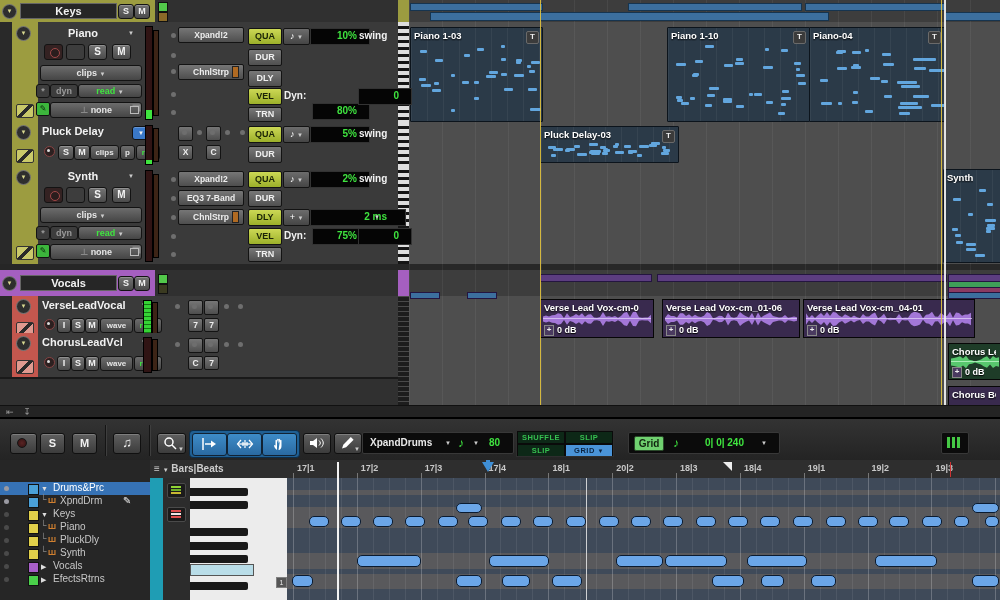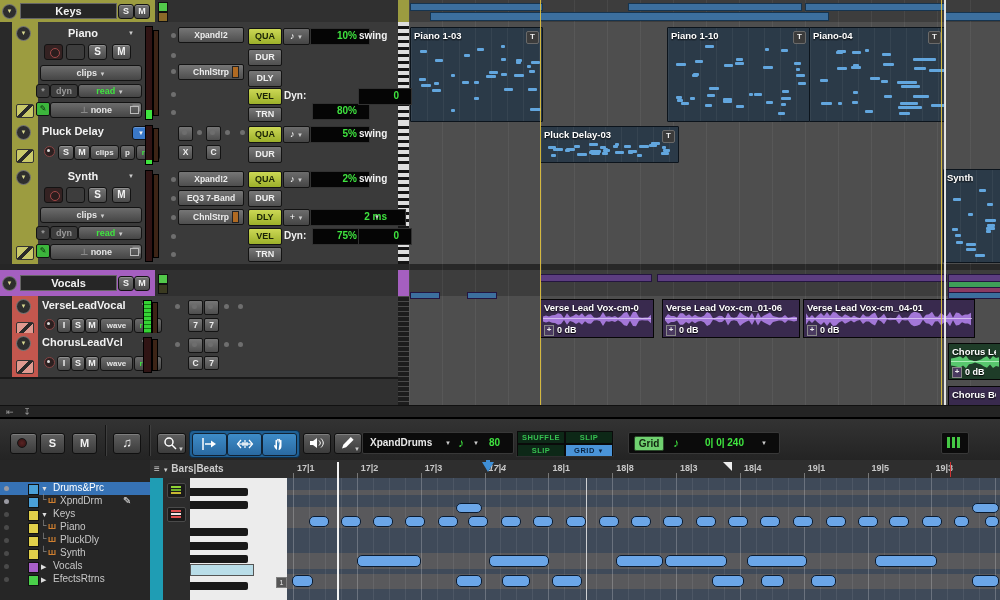--- a/index.html
+++ b/index.html
@@ -741,33 +741,33 @@
     <div id="ruler">
       <div id="rlabel"><span>≡</span> <span class="da">▼</span> <span>Bars|Beats</span></div>
       <div id="ruler-ticks">
           <div class="tickline" style="left: 143px;"></div>
           <div class="tick" style="left: 147px;">17|1</div>
           <div class="tickline" style="left: 206.8px;"></div>
           <div class="tick" style="left: 210.8px;">17|2</div>
           <div class="tickline" style="left: 270.7px;"></div>
           <div class="tick" style="left: 274.7px;">17|3</div>
           <div class="tickline" style="left: 334.5px;"></div>
-          <div class="tick" style="left: 338.5px; font-style: italic;">17|4</div>
+          <div class="tick" style="left: 338.5px;">17|4</div>
           <div class="tickline" style="left: 398.4px;"></div>
           <div class="tick" style="left: 402.4px;">18|1</div>
           <div class="tickline" style="left: 462.2px;"></div>
-          <div class="tick" style="left: 466.2px;">18|8</div>
+          <div class="tick" style="left: 466.2px;">20|2</div>
           <div class="tickline" style="left: 526px;"></div>
           <div class="tick" style="left: 530px;">18|3</div>
           <div class="tickline" style="left: 589.9px;"></div>
           <div class="tick" style="left: 593.9px;">18|4</div>
           <div class="tickline" style="left: 653.7px;"></div>
           <div class="tick" style="left: 657.7px;">19|1</div>
           <div class="tickline" style="left: 717.6px;"></div>
-          <div class="tick" style="left: 721.6px;">19|5</div>
+          <div class="tick" style="left: 721.6px;">19|2</div>
           <div class="tickline" style="left: 781.4px;"></div>
           <div class="tick" style="left: 785.4px;">19|3</div>
         </div>
       <div id="phd2"></div>
       <div id="phd"></div>
       <div id="flag"></div>
       <div id="redln"></div>
     </div>
     <div id="roll">
       <div id="teal"></div>

